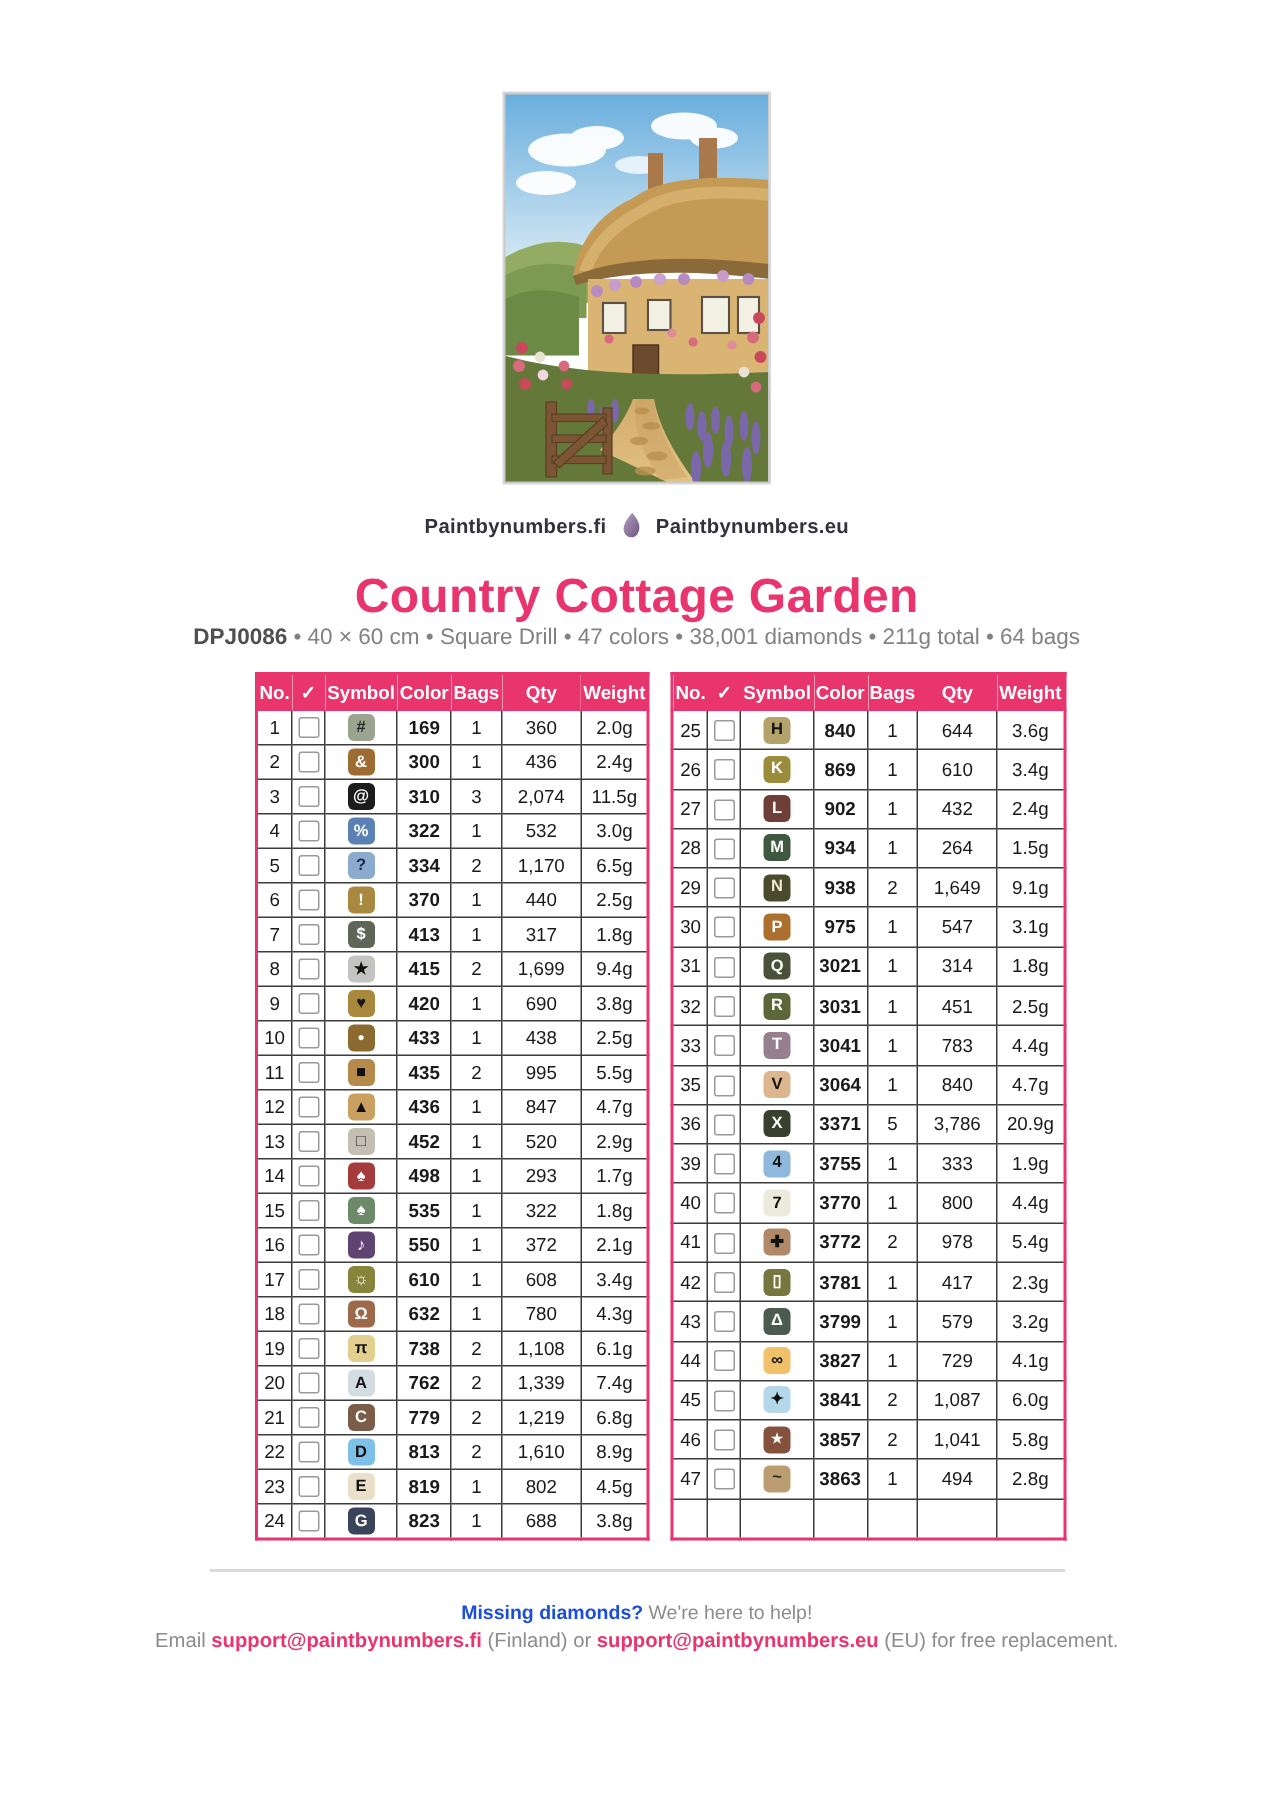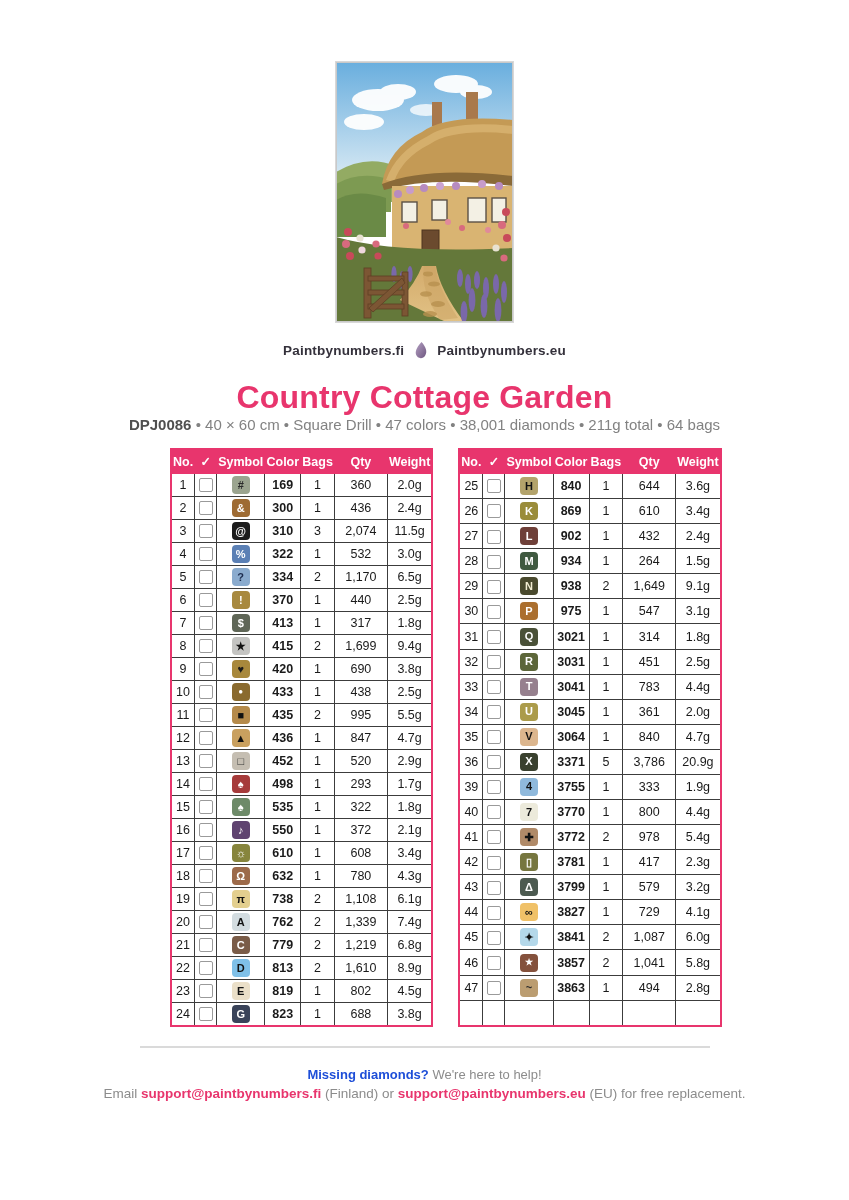--- a/index.html
+++ b/index.html
@@ -12,21 +12,21 @@
   .logos{position:absolute;top:341px;left:0;width:100%;display:flex;justify-content:center;align-items:center;gap:9px;}
   .logo-text{font-size:13.5px;font-weight:bold;color:#34313b;letter-spacing:.2px;}
   .drop{width:15px;height:19px;}
 
   .title{position:absolute;top:379px;left:0;width:100%;text-align:center;
          font-size:32px;font-weight:bold;color:#e8356d;letter-spacing:.2px;}
   .subtitle{position:absolute;top:416px;left:0;width:100%;text-align:center;
             font-size:15px;color:#828282;}
   .subtitle .code{font-weight:bold;color:#4f4f4f;}
 
-  .tables{position:absolute;top:448px;left:170px;display:flex;gap:25px;}
+  .tables{position:absolute;top:448px;left:170px;display:flex;gap:14px;}
   table.legend{border-collapse:collapse;border:2px solid #e8356d;table-layout:fixed;}
   table.legend th{background:#e8356d;color:#fff;font-size:12.5px;font-weight:bold;
                   height:23px;padding:0 1px;border:1px solid #e8356d;white-space:nowrap;overflow:hidden;}
   table.legend td{border:1px solid #3c3c3c;font-size:12.5px;color:#1a1a1a;
                   text-align:center;height:22px;padding:0 1px;white-space:nowrap;overflow:hidden;}
   td.c-color{font-weight:bold;color:#000;}
   .checkbox{display:inline-block;width:12px;height:12px;border:1.5px solid #9a9a9a;
             border-radius:2px;background:#fff;vertical-align:middle;}
   .chip{display:inline-flex;width:18px;height:18px;border-radius:4px;align-items:center;
         justify-content:center;font-weight:bold;font-size:11px;line-height:1;vertical-align:middle;}
@@ -508,29 +508,20 @@
           <tr>
       <td>33</td>
       <td><span class="checkbox"></span></td>
       <td><span class="chip" style="background:#96808e;color:#ffffff;">T</span></td>
       <td class="c-color">3041</td>
       <td>1</td>
       <td>783</td>
       <td>4.4g</td>
           </tr>
           <tr>
-      <td>34</td>
-      <td><span class="checkbox"></span></td>
-      <td><span class="chip" style="background:#ab9b4a;color:#ffffff;">U</span></td>
-      <td class="c-color">3045</td>
-      <td>1</td>
-      <td>361</td>
-      <td>2.0g</td>
-          </tr>
-          <tr>
       <td>35</td>
       <td><span class="checkbox"></span></td>
       <td><span class="chip" style="background:#dcb68e;color:#111111;">V</span></td>
       <td class="c-color">3064</td>
       <td>1</td>
       <td>840</td>
       <td>4.7g</td>
           </tr>
           <tr>
       <td>36</td>

